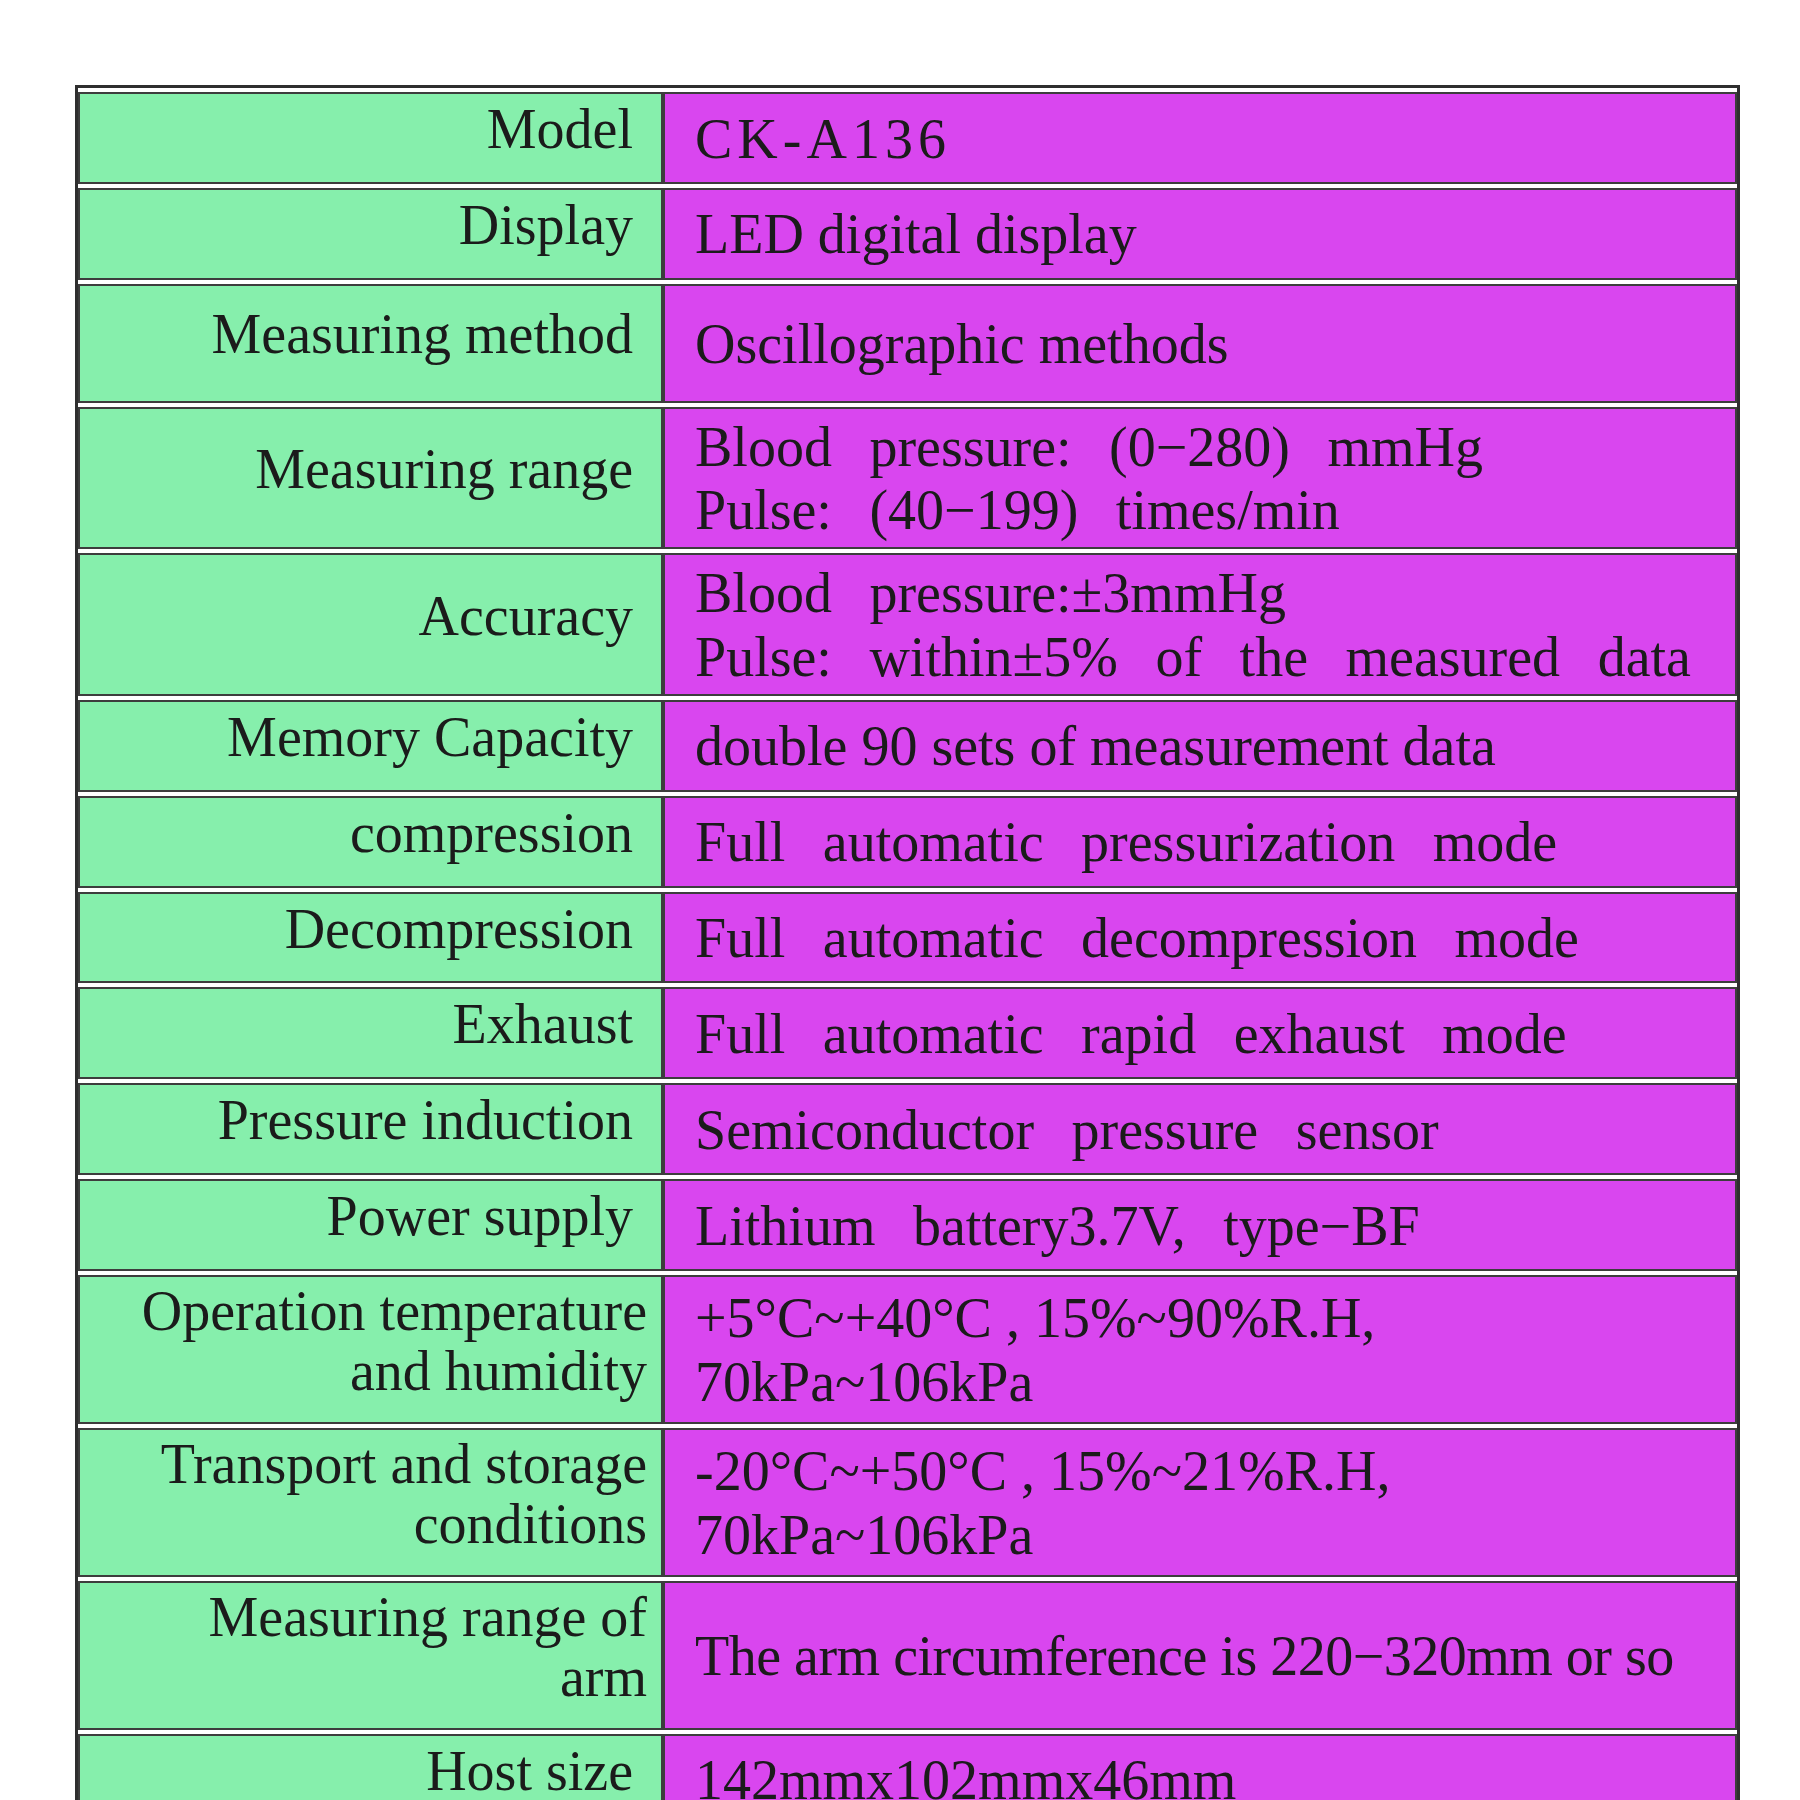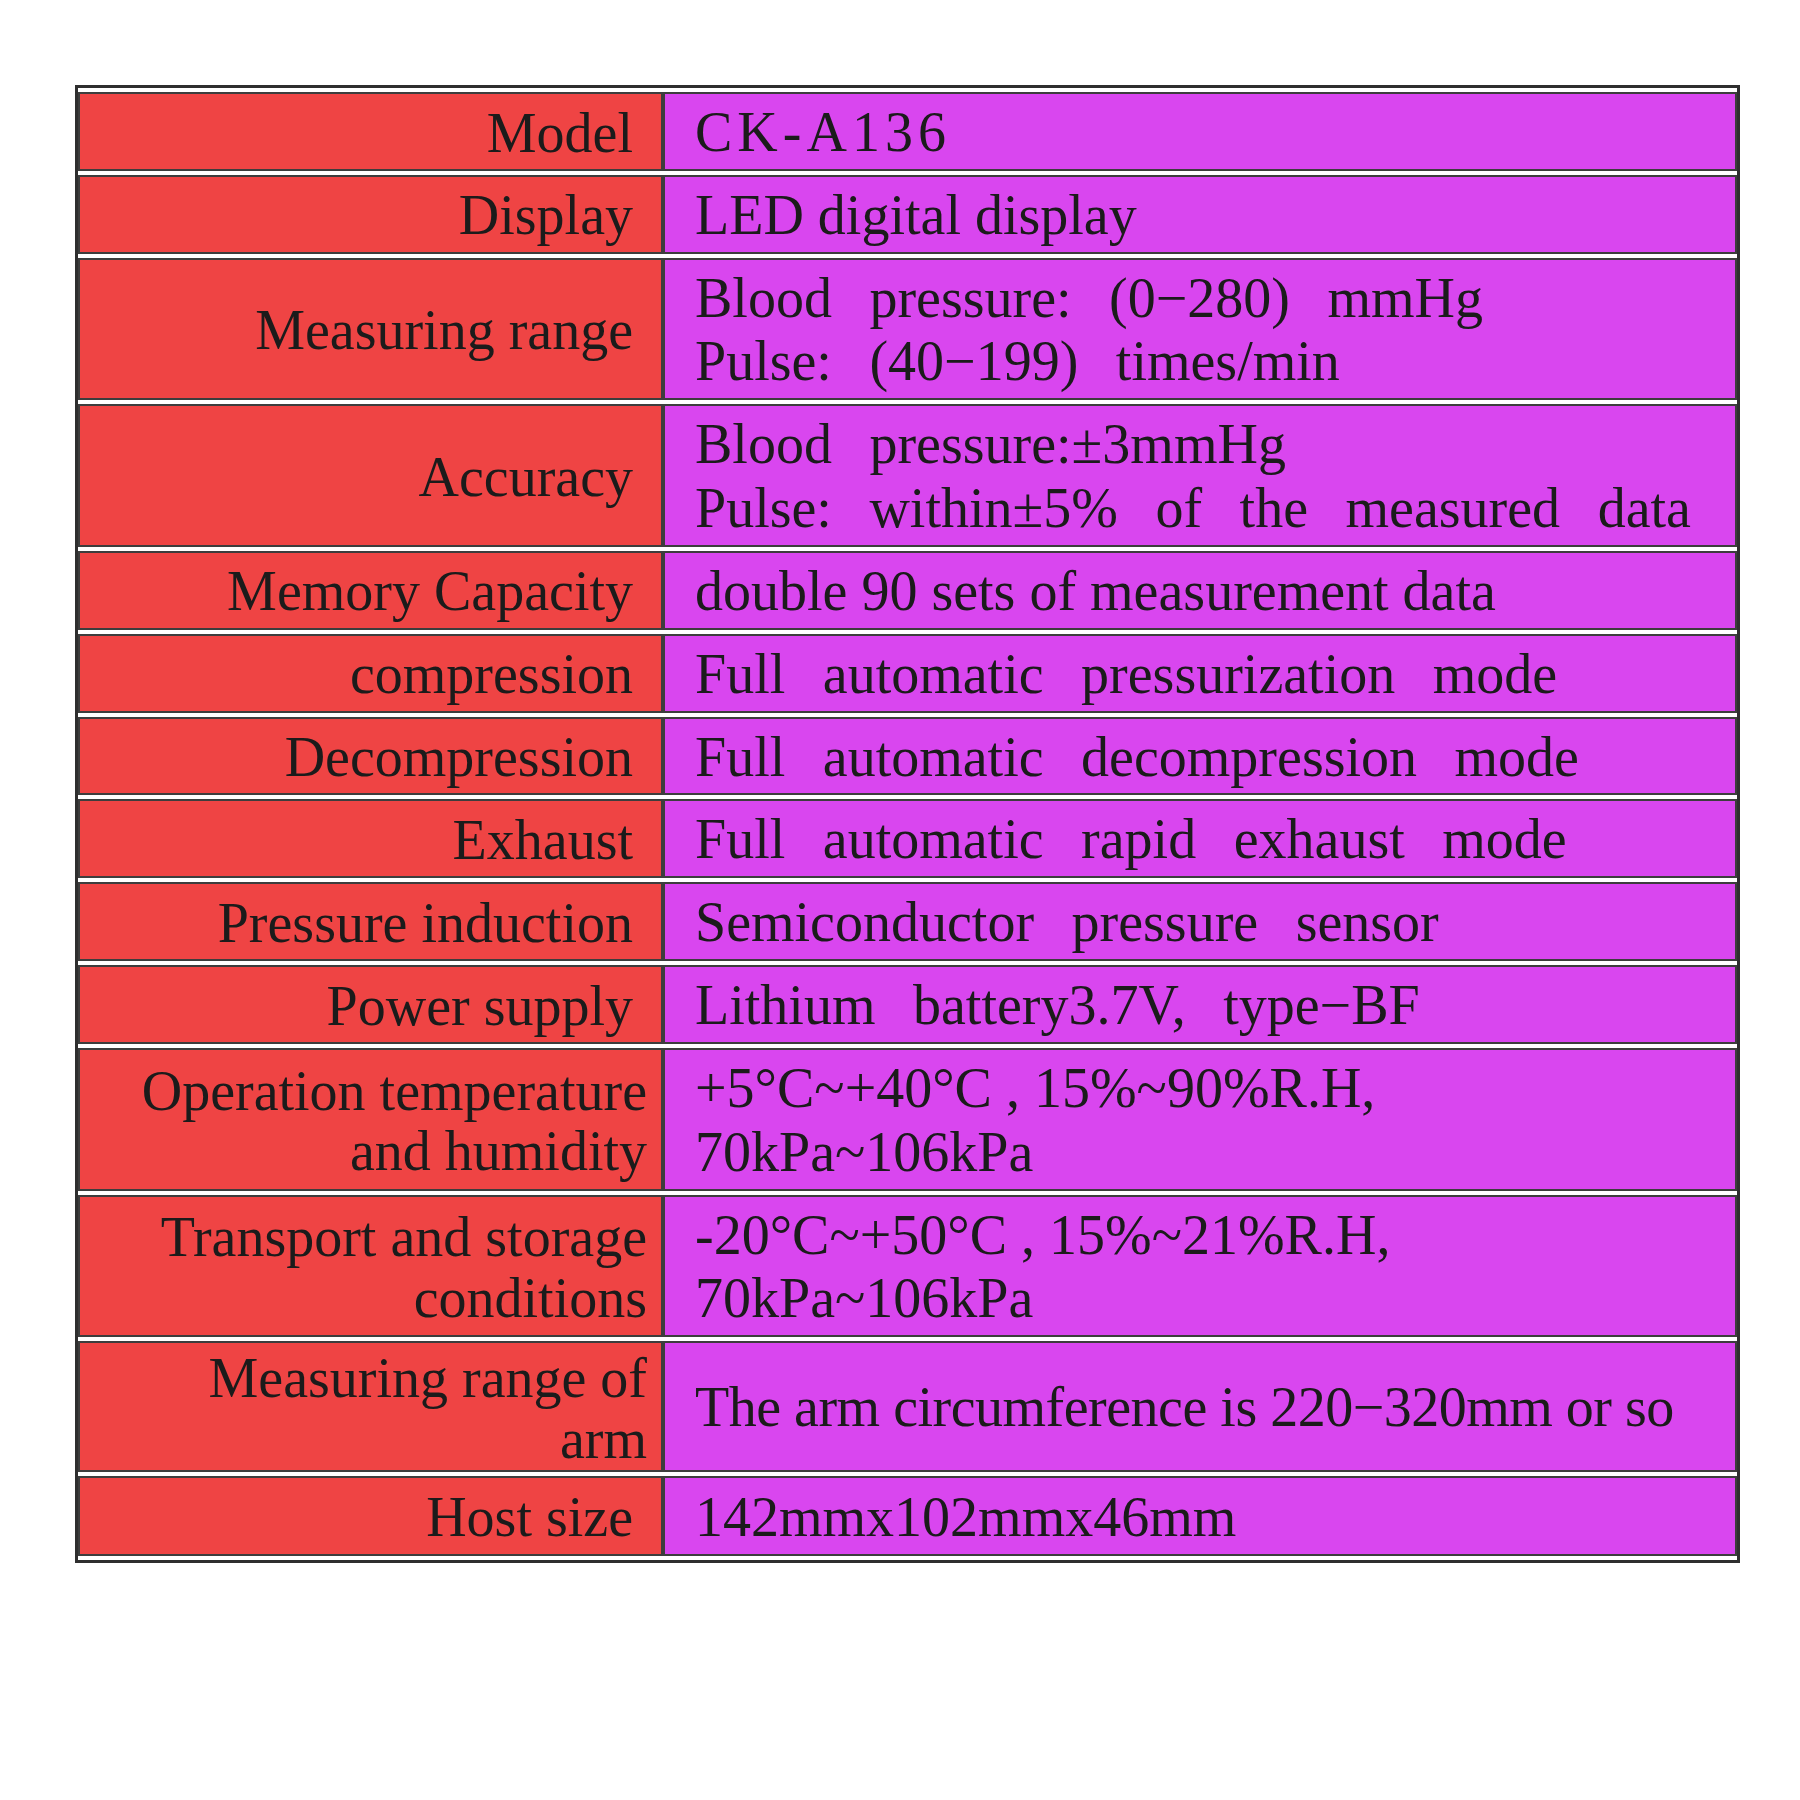--- a/index.html
+++ b/index.html
@@ -32,24 +32,24 @@
   td {
     border: 2px solid #3d3d3d;
     vertical-align: middle;
     font-size: 56px;
     line-height: 1.14;
     white-space: pre-line;
     box-sizing: border-box;
     overflow: hidden;
   }
   td.lab {
-    background: #ef4444;
+    background: #86efac;
     width: 585px;
     text-align: right;
-    padding: 4px 28px 0 10px;
+    padding: 4px 28px 20px 10px;
   }
   td.val {
     background: #d946ef;
     padding: 7px 18px 4px 30px;
   }
   td.lab.lab-center {
     text-align: right;
     padding-right: 14px;
     line-height: 1.08;
   }
@@ -79,20 +79,24 @@
 <div class="table-wrap">
   <table class="spec">
     <tbody>
       <tr class="h61">
         <td class="lab">Model</td>
         <td class="val track">CK-A136</td>
       </tr>
       <tr class="h75">
         <td class="lab">Display</td>
         <td class="val">LED digital display</td>
+      </tr>
+      <tr class="h117">
+        <td class="lab">Measuring method</td>
+        <td class="val">Oscillographic methods</td>
       </tr>
       <tr class="h127">
         <td class="lab">Measuring range</td>
         <td class="val ws-wide">Blood pressure: (0−280) mmHg
 Pulse: (40−199) times/min</td>
       </tr>
       <tr class="h114">
         <td class="lab">Accuracy</td>
         <td class="val ws-wide">Blood pressure:±3mmHg
 Pulse: within±5% of the measured data</td>

